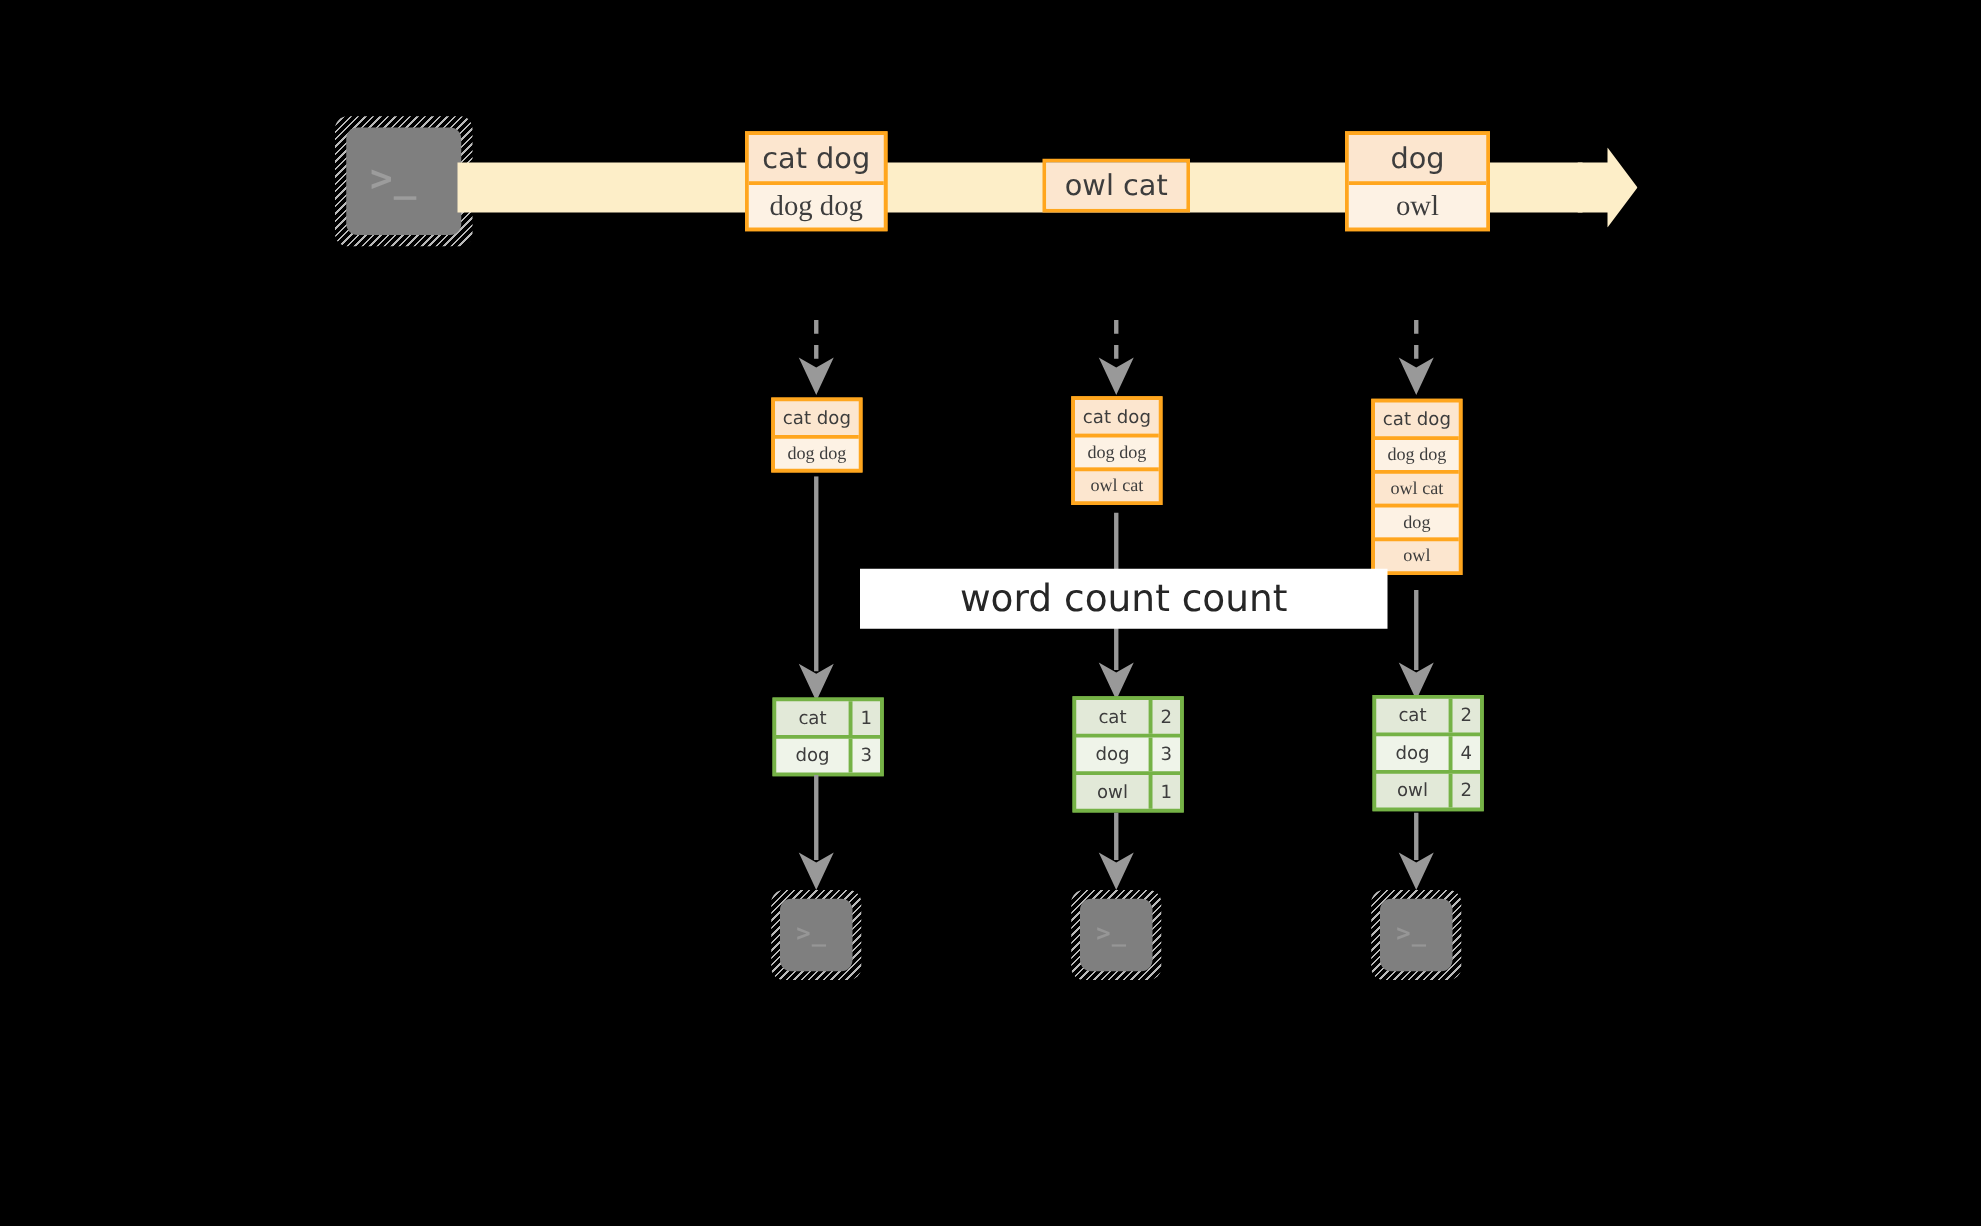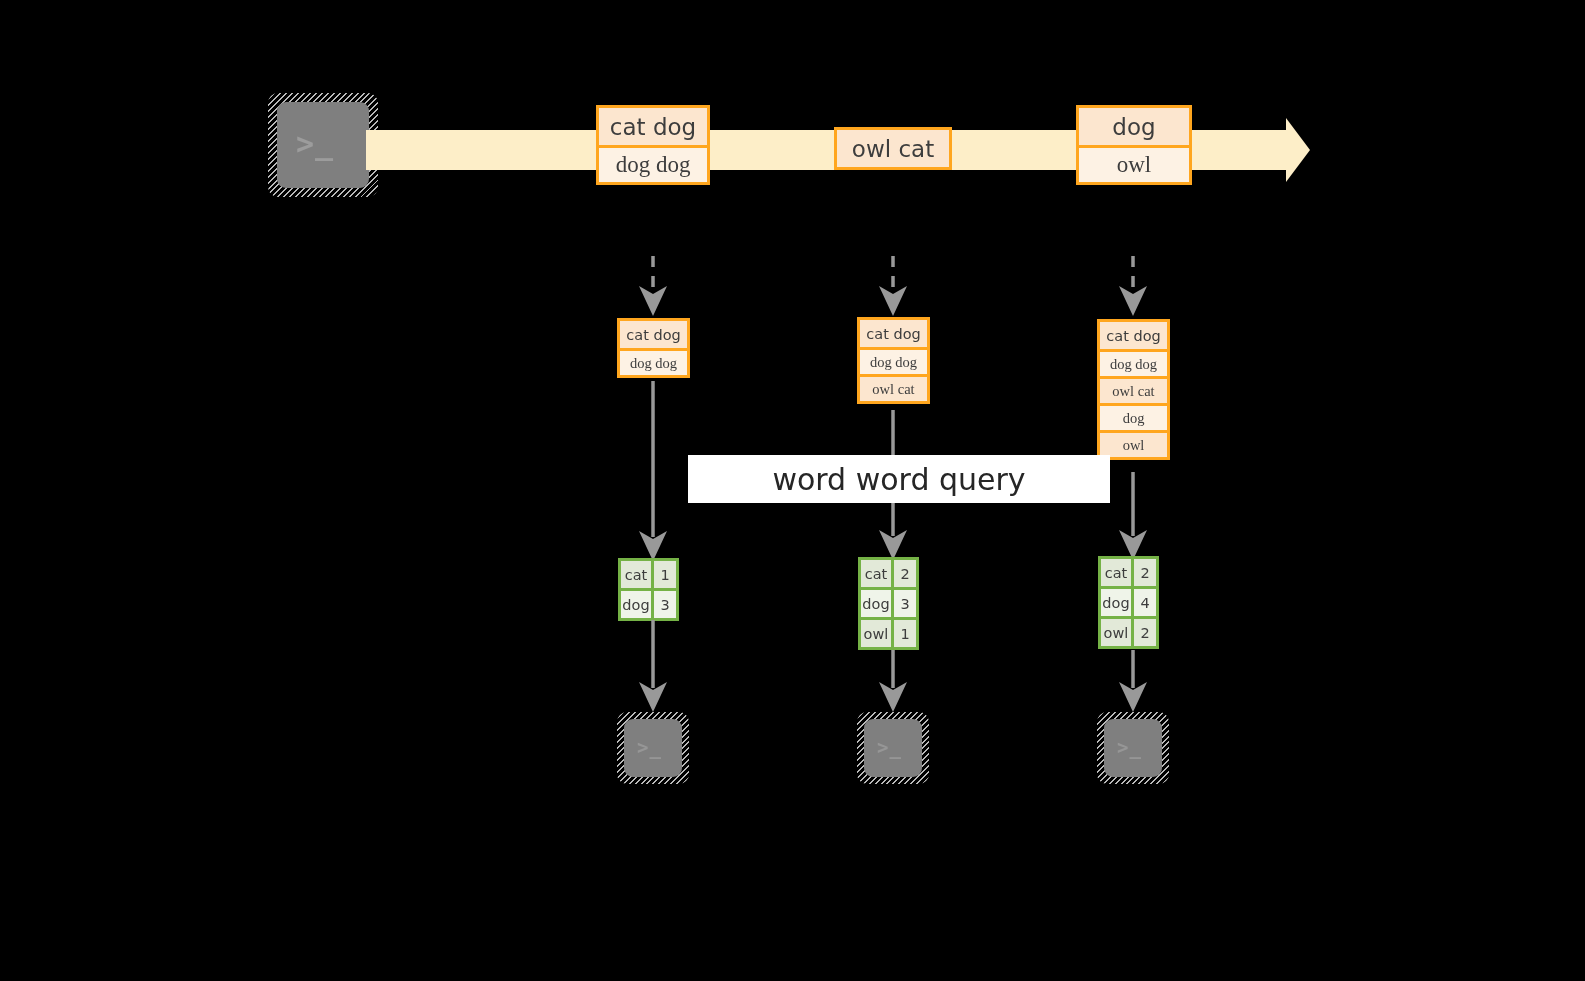--- a/index.html
+++ b/index.html
@@ -50,21 +50,21 @@
 
   
   .gtable{position:absolute;box-sizing:border-box;border:3px solid #75b246;
           background:#75b246;}
   .gtable .grow{display:flex;height:27px;}
   .gtable .grow + .grow{border-top:3px solid #75b246;}
   .gtable .gcell{box-sizing:border-box;background:#e2e9d8;color:#3d3d3d;
           font-size:14.5px;display:flex;align-items:center;
           justify-content:center;white-space:nowrap;}
   .gtable .grow.alt .gcell{background:#eff4e9;}
-  .gtable .gword{width:30px;}
+  .gtable .gword{width:58px;}
   .gtable .gcount{width:25px;border-left:3px solid #75b246;}
 
   
   .conn{position:absolute;}
 
   
   .query-label{position:absolute;left:688px;top:455px;width:422px;height:48px;
       background:#fff;color:#262626;font-size:30px;
       display:flex;align-items:center;justify-content:center;
       white-space:nowrap;}
@@ -215,15 +215,15 @@
     <line x1="20" y1="0" x2="20" y2="38" stroke="#999" stroke-width="3.5"></line>
     <path d="M20 62 L6 32 L20 40 L34 32 Z" fill="#999"></path>
   </svg>
 
   <div class="term term-small" style="left:1097px;">
     <div class="hatch"></div>
     <div class="body"></div>
     <div class="glyph">&gt;_</div>
   </div>
 
-  <div class="query-label">word word query</div>
+  <div class="query-label">word count count</div>
 
 </div>
 
 </body></html>

